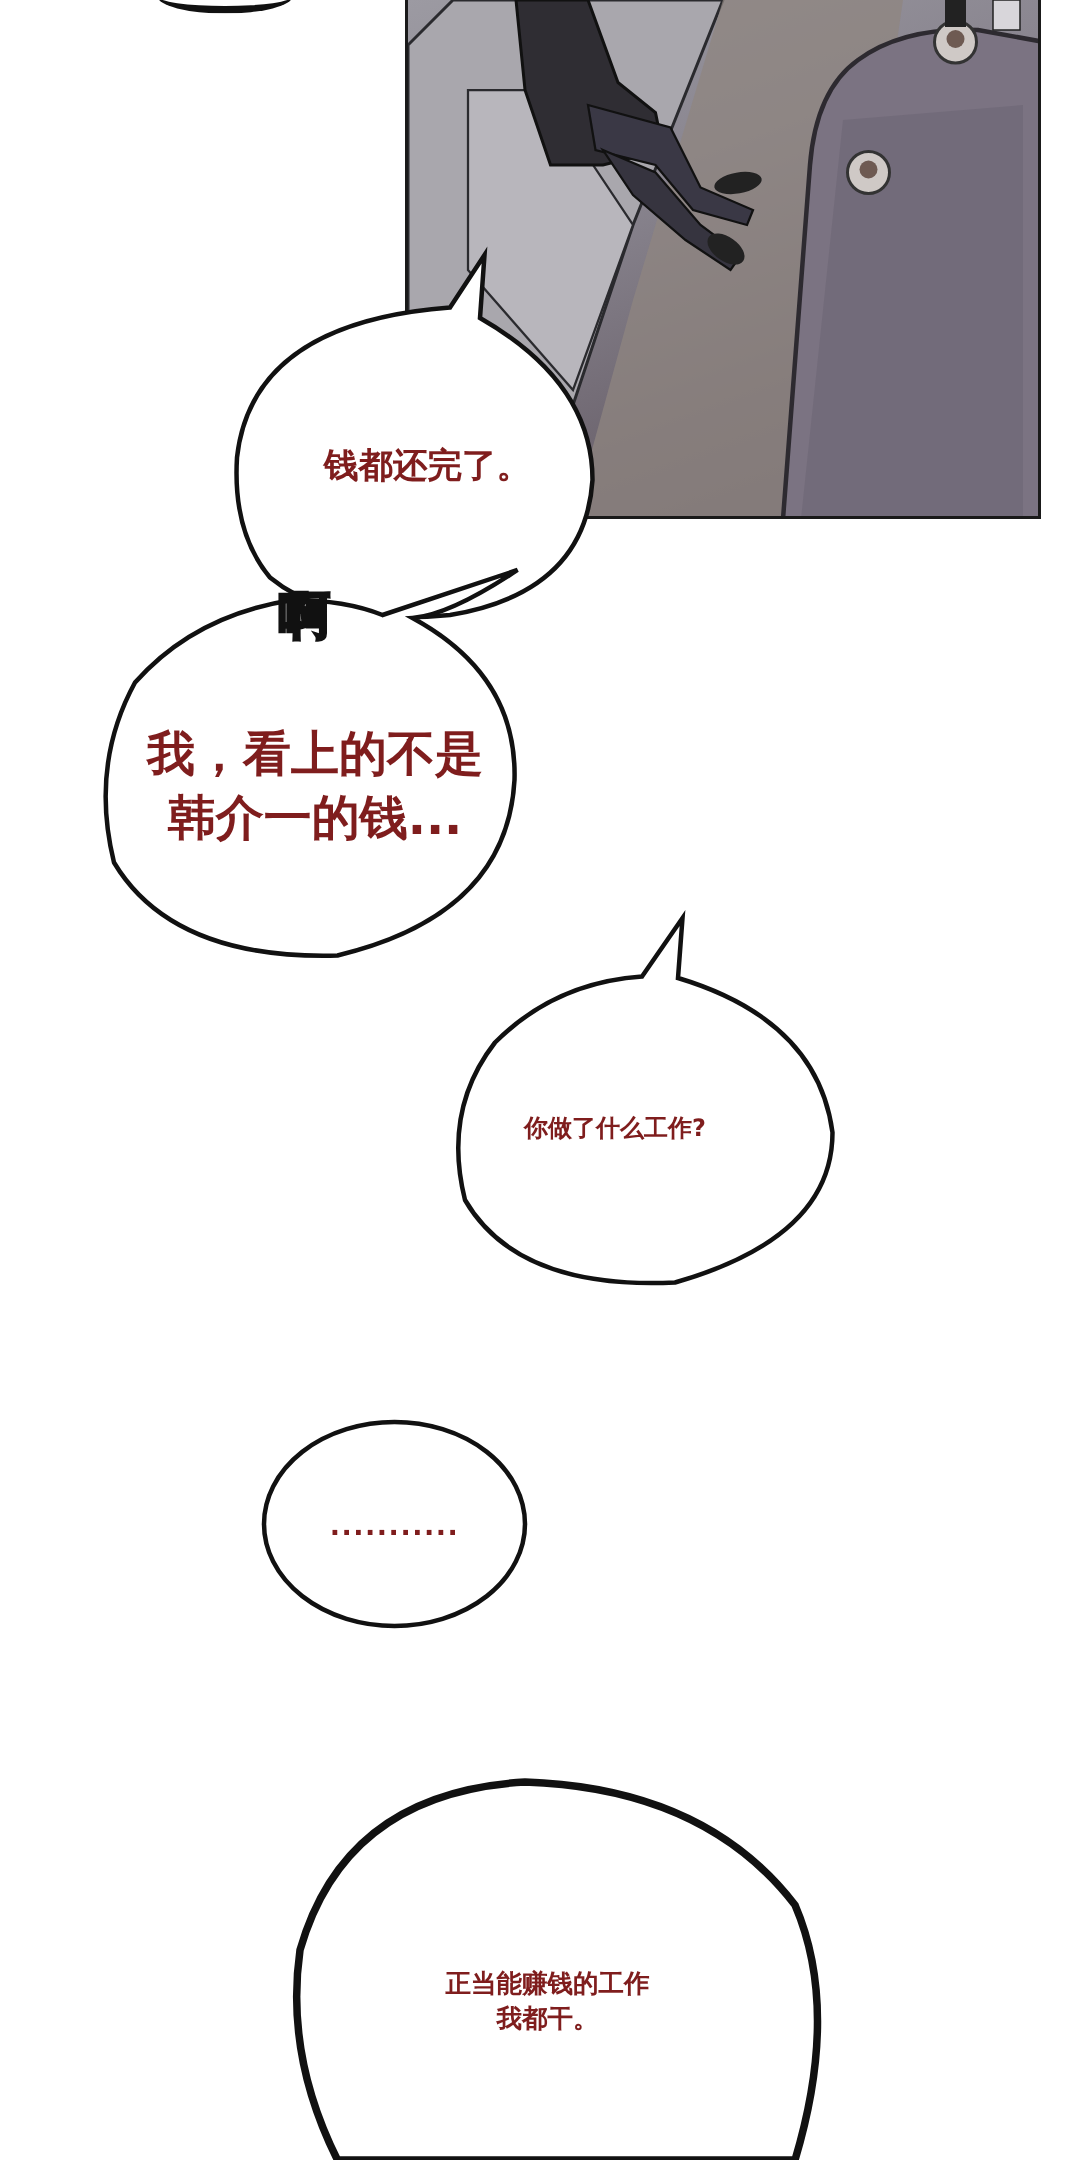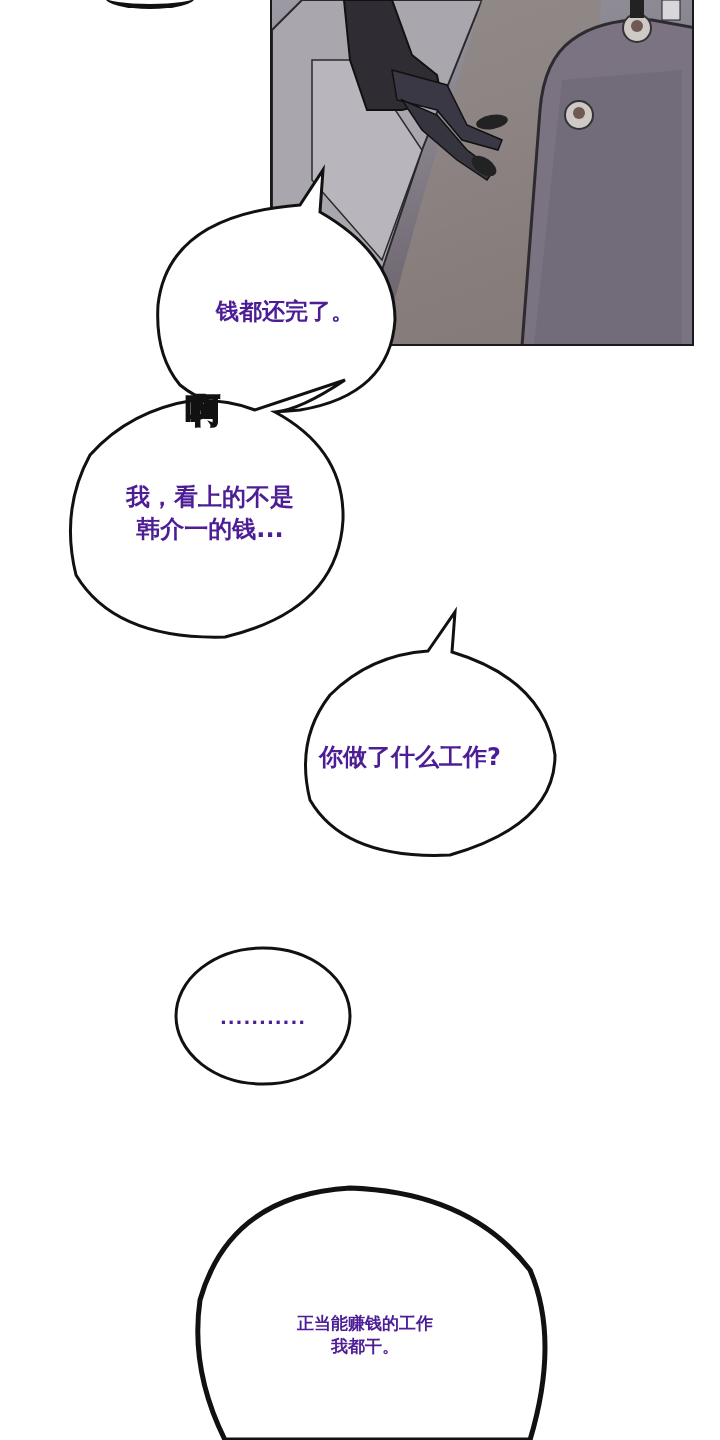--- a/index.html
+++ b/index.html
@@ -14,26 +14,26 @@
       background: linear-gradient(160deg, #9c9aa2 0%, #8a8690 35%, #6e6670 70%, #5a5260 100%);
       overflow: hidden;
     }
     .panel svg { position: absolute; left: 0; top: 0; }
     .top-arc {
       position: absolute; left: 105px; top: -14px; width: 90px; height: 18px;
       border-bottom: 5px solid #111; border-radius: 0 0 50% 50%;
     }
     .bubble-svg { position: absolute; left: 0; top: 0; }
     .text {
-      position: absolute; color: #4c1d95; font-weight: bold; text-align: center;
+      position: absolute; color: #7f1d1d; font-weight: bold; text-align: center;
       white-space: pre-line; line-height: 1.35;
     }
     .t1 { left: 190px; top: 296px; width: 190px; font-size: 23px; }
-    .t2 { left: 80px; top: 481px; width: 260px; font-size: 24px; }
-    .t3 { left: 306px; top: 741px; width: 208px; font-size: 24px; }
+    .t2 { left: 80px; top: 481px; width: 260px; font-size: 32px; }
+    .t3 { left: 306px; top: 741px; width: 208px; font-size: 16px; }
     .t4 { left: 178px; top: 1006px; width: 170px; font-size: 18px; letter-spacing: 1px; }
     .t5 { left: 220px; top: 1312px; width: 290px; font-size: 17px; }
     .sfx {
       position: absolute; left: 186px; top: 388px; font-size: 34px; font-weight: bold;
       color: #fff; -webkit-text-stroke: 2px #111; letter-spacing: -2px;
     }
   </style>
 </head>
 <body>
 

